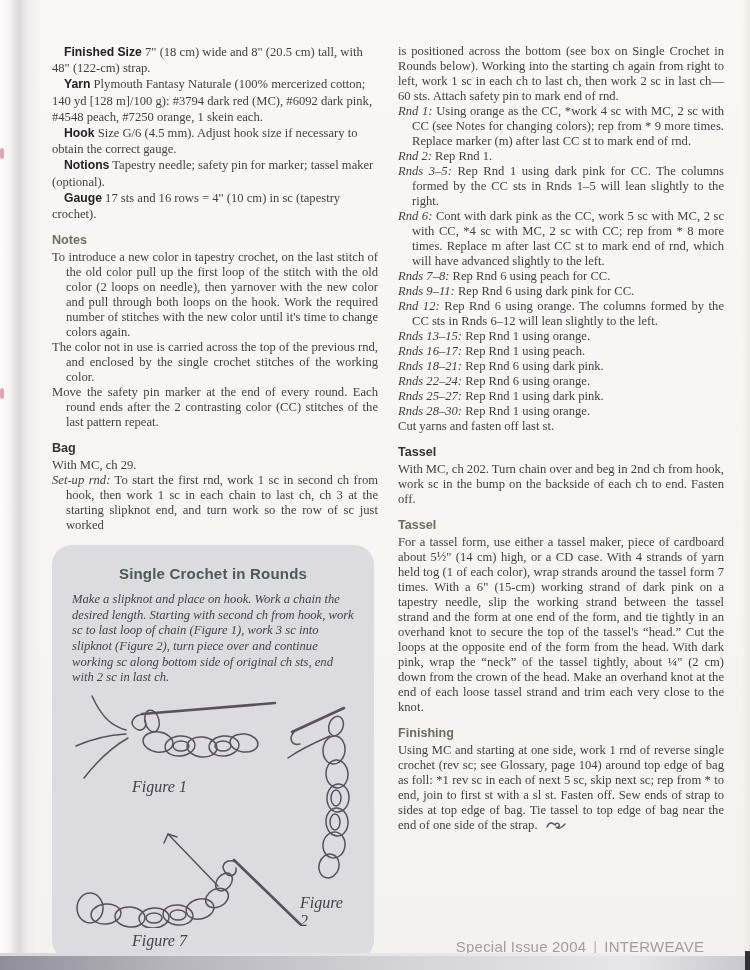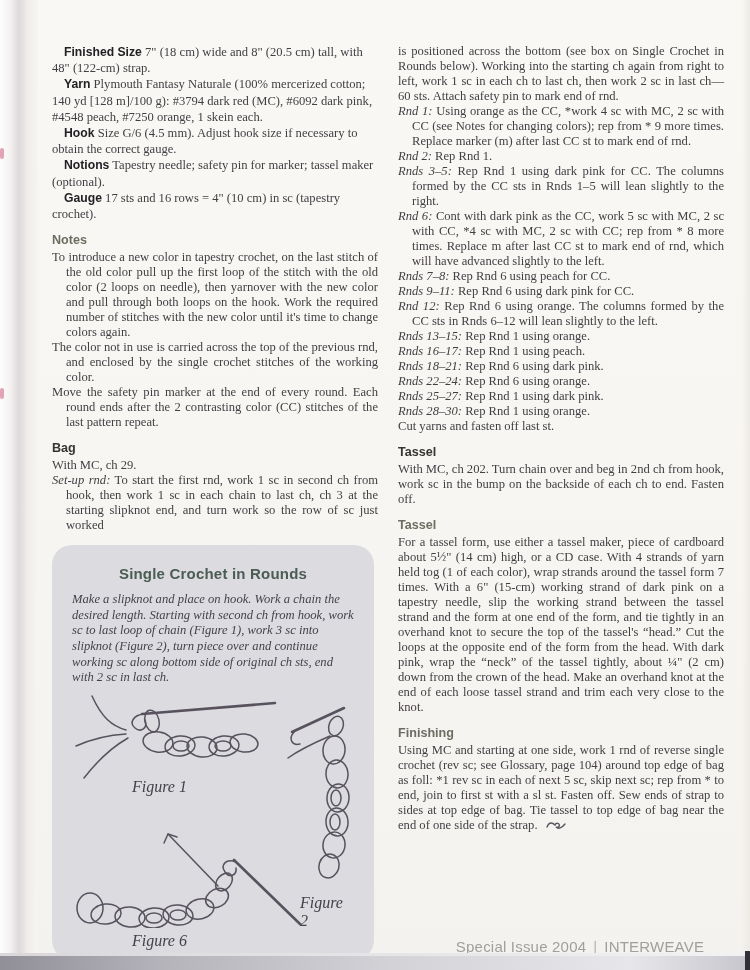--- a/index.html
+++ b/index.html
@@ -134,21 +134,21 @@
             <ellipse cx="34" cy="82" rx="15" ry="10" transform="rotate(-6 34 82)"></ellipse>
             <ellipse cx="58" cy="85" rx="15" ry="10" transform="rotate(5 58 85)"></ellipse>
             <ellipse cx="82" cy="86" rx="15" ry="10" transform="rotate(-5 82 86)"></ellipse>
             <ellipse cx="106" cy="83" rx="15" ry="10" transform="rotate(6 106 83)"></ellipse>
             <ellipse cx="128" cy="77" rx="14" ry="10" transform="rotate(-12 128 77)"></ellipse>
             <ellipse cx="145" cy="66" rx="12" ry="9" transform="rotate(-28 145 66)"></ellipse>
             <ellipse cx="82" cy="86" rx="8" ry="5"></ellipse>
             <ellipse cx="106" cy="83" rx="8" ry="5"></ellipse>
           </svg>
         </div>
-        <div class="figcap" style="left:60px;top:238px;">Figure 6</div>
+        <div class="figcap" style="left:60px;top:238px;">Figure 7</div>
 
       </div>
     </div>
   </div>
 
   <div class="col col-right">
     <p>is positioned across the bottom (see box on Single Crochet in Rounds below). Working into the starting ch again from right to left, work 1 sc in each ch to last ch, then work 2 sc in last ch—60 sts. Attach safety pin to mark end of rnd.</p>
 
     <p class="hang"><span class="rlabel">Rnd 1:</span> <span>Using orange as the CC, *work 4 sc with MC, 2 sc with CC (see Notes for changing colors); rep from * 9 more times. Replace marker (m) after last CC st to mark end of rnd.</span></p>
     <p class="hang"><span class="rlabel">Rnd 2:</span> <span>Rep Rnd 1.</span></p>

